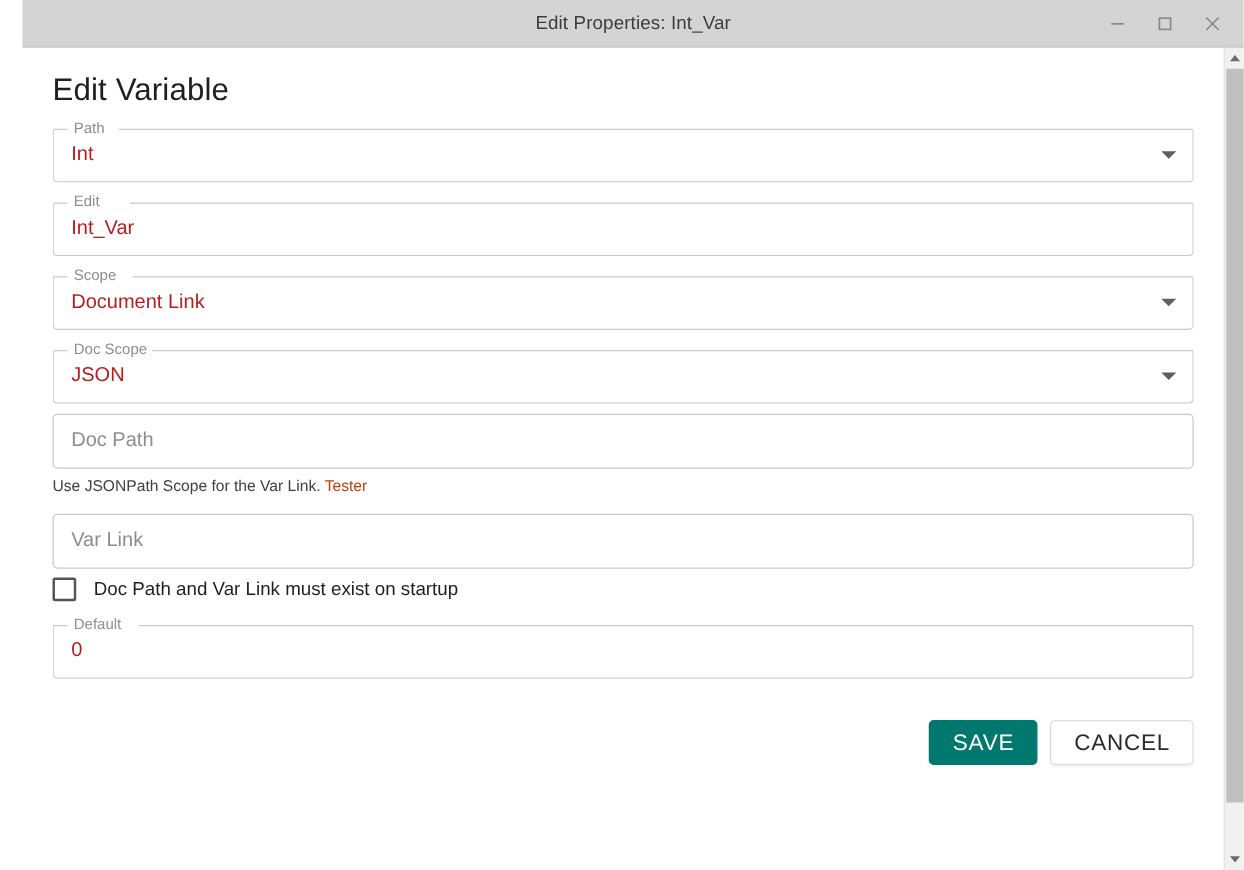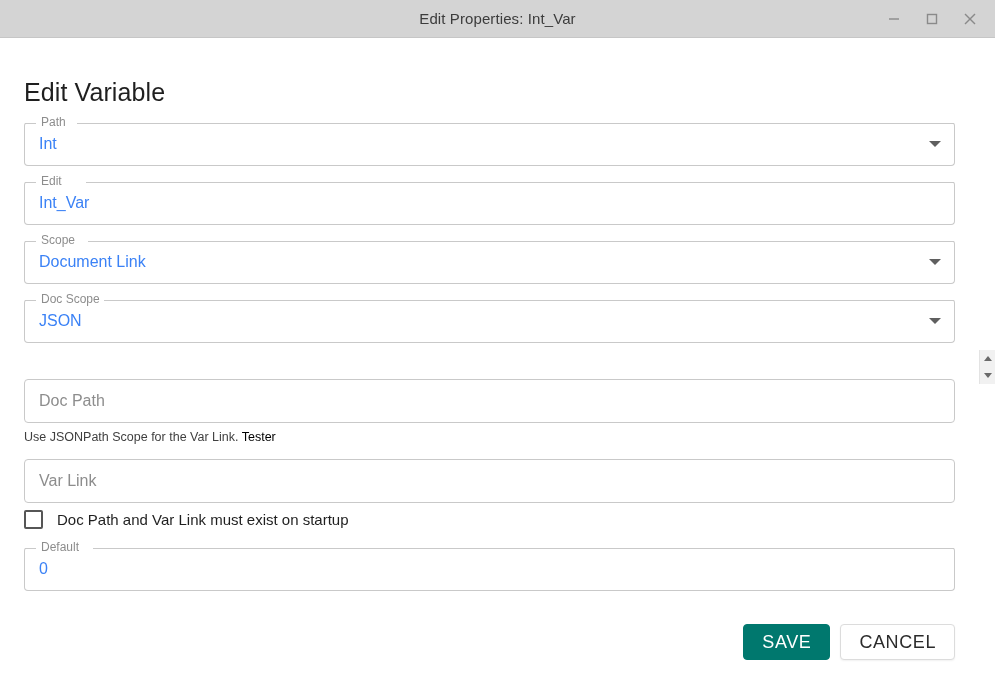--- a/index.html
+++ b/index.html
@@ -9,20 +9,21 @@
     overflow: hidden;
     font-family: "Liberation Sans", sans-serif;
     background: #ffffff;
   }
 
   .window {
     width: 995px; height: 696px;
     display: flex; flex-direction: column;
     background: #ffffff;
     position: relative;
+    padding-left: 18px;
   }
 
   
   .titlebar {
     height: 38px;
     background: #d4d4d4;
     display: flex;
     align-items: center;
     flex: 0 0 38px;
     position: relative;
@@ -50,21 +51,20 @@
     cursor: default;
   }
   .win-btn svg { display: block; }
 
   
   .body-area {
     flex: 1 1 auto;
     display: flex;
     min-height: 0;
     background: #ffffff;
-    align-items: center;
   }
   .content {
     flex: 1 1 auto;
     padding: 0 24px;
     position: relative;
     overflow: hidden;
   }
 
   .page-title {
     font-size: 25px;
@@ -115,21 +115,21 @@
     white-space: nowrap;
   }
   .field-value {
     position: absolute;
     left: 15px;
     right: 42px;
     top: 0; bottom: 0;
     display: flex;
     align-items: center;
     font-size: 16px;
-    color: #3b82f6;
+    color: #b91c1c;
     background: transparent;
     border: 0;
     outline: none;
     font-family: inherit;
     white-space: nowrap;
     overflow: hidden;
   }
   .field-value.placeholder { color: #8d8d8d; }
 
   .dropdown-arrow {
@@ -144,21 +144,21 @@
     cursor: default;
   }
 
   .hint {
     font-size: 12.5px;
     color: #3f3f3f;
     margin-top: 7px;
     line-height: 15px;
   }
   .hint a, .hint .link {
-    color: #000000;
+    color: #c2410c;
     cursor: pointer;
   }
 
   
   .checkbox-row {
     display: flex;
     align-items: center;
     margin-top: 6px;
     height: 20px;
   }
@@ -325,21 +325,21 @@
       <div class="field filled">
         <div class="field-outline">
           <div class="notch-left"></div>
           <div class="notch-right" style="left:76px;right:0;"></div>
         </div>
         <div class="field-label">Doc Scope</div>
         <div class="field-value">JSON</div>
         <div class="dropdown-arrow"></div>
       </div>
 
-      <div class="field" style="margin-top:36px;">
+      <div class="field" style="margin-top:8px;">
         <div class="field-outline"></div>
         <div class="field-value placeholder">Doc Path</div>
       </div>
 
       <div class="hint">
         <span>Use JSONPath Scope for the Var Link.</span>
         <span class="link">Tester</span>
       </div>
 
       <div class="field" style="margin-top:14px;">

